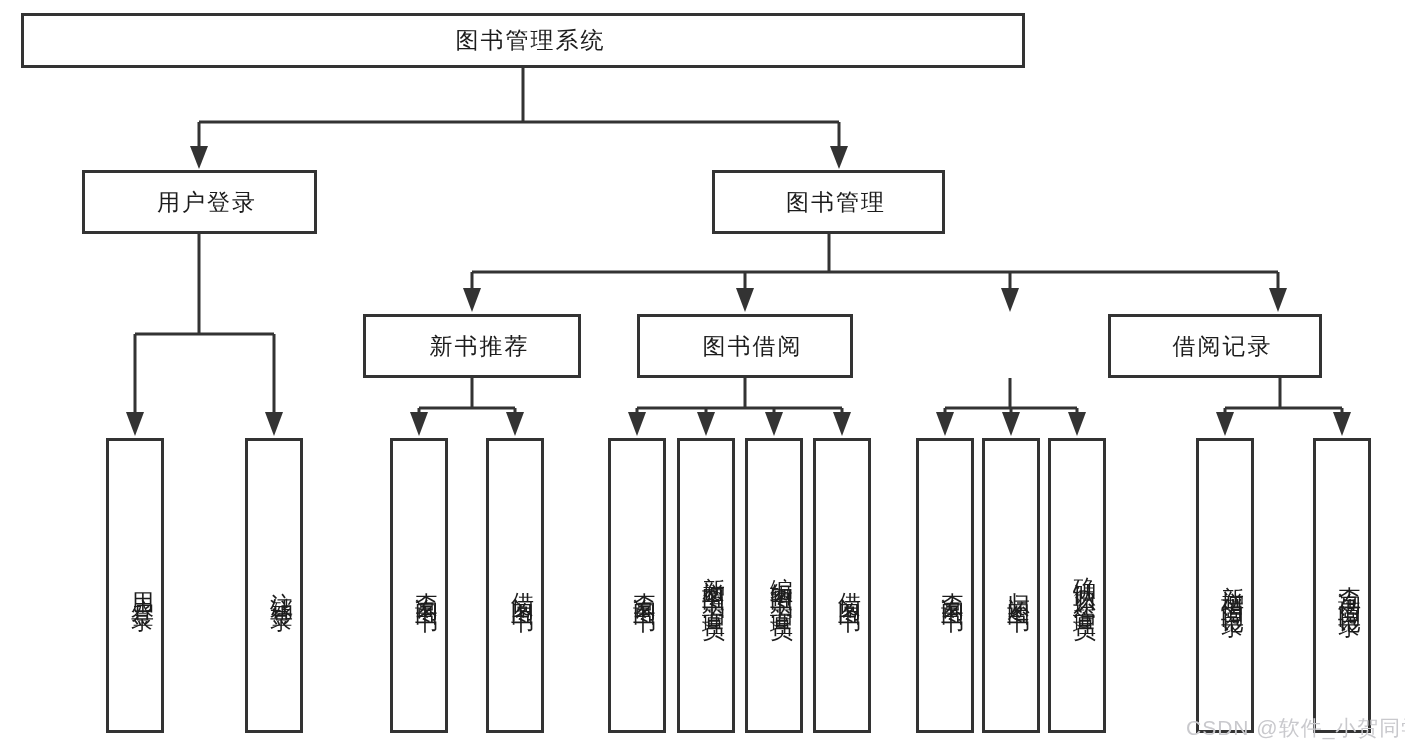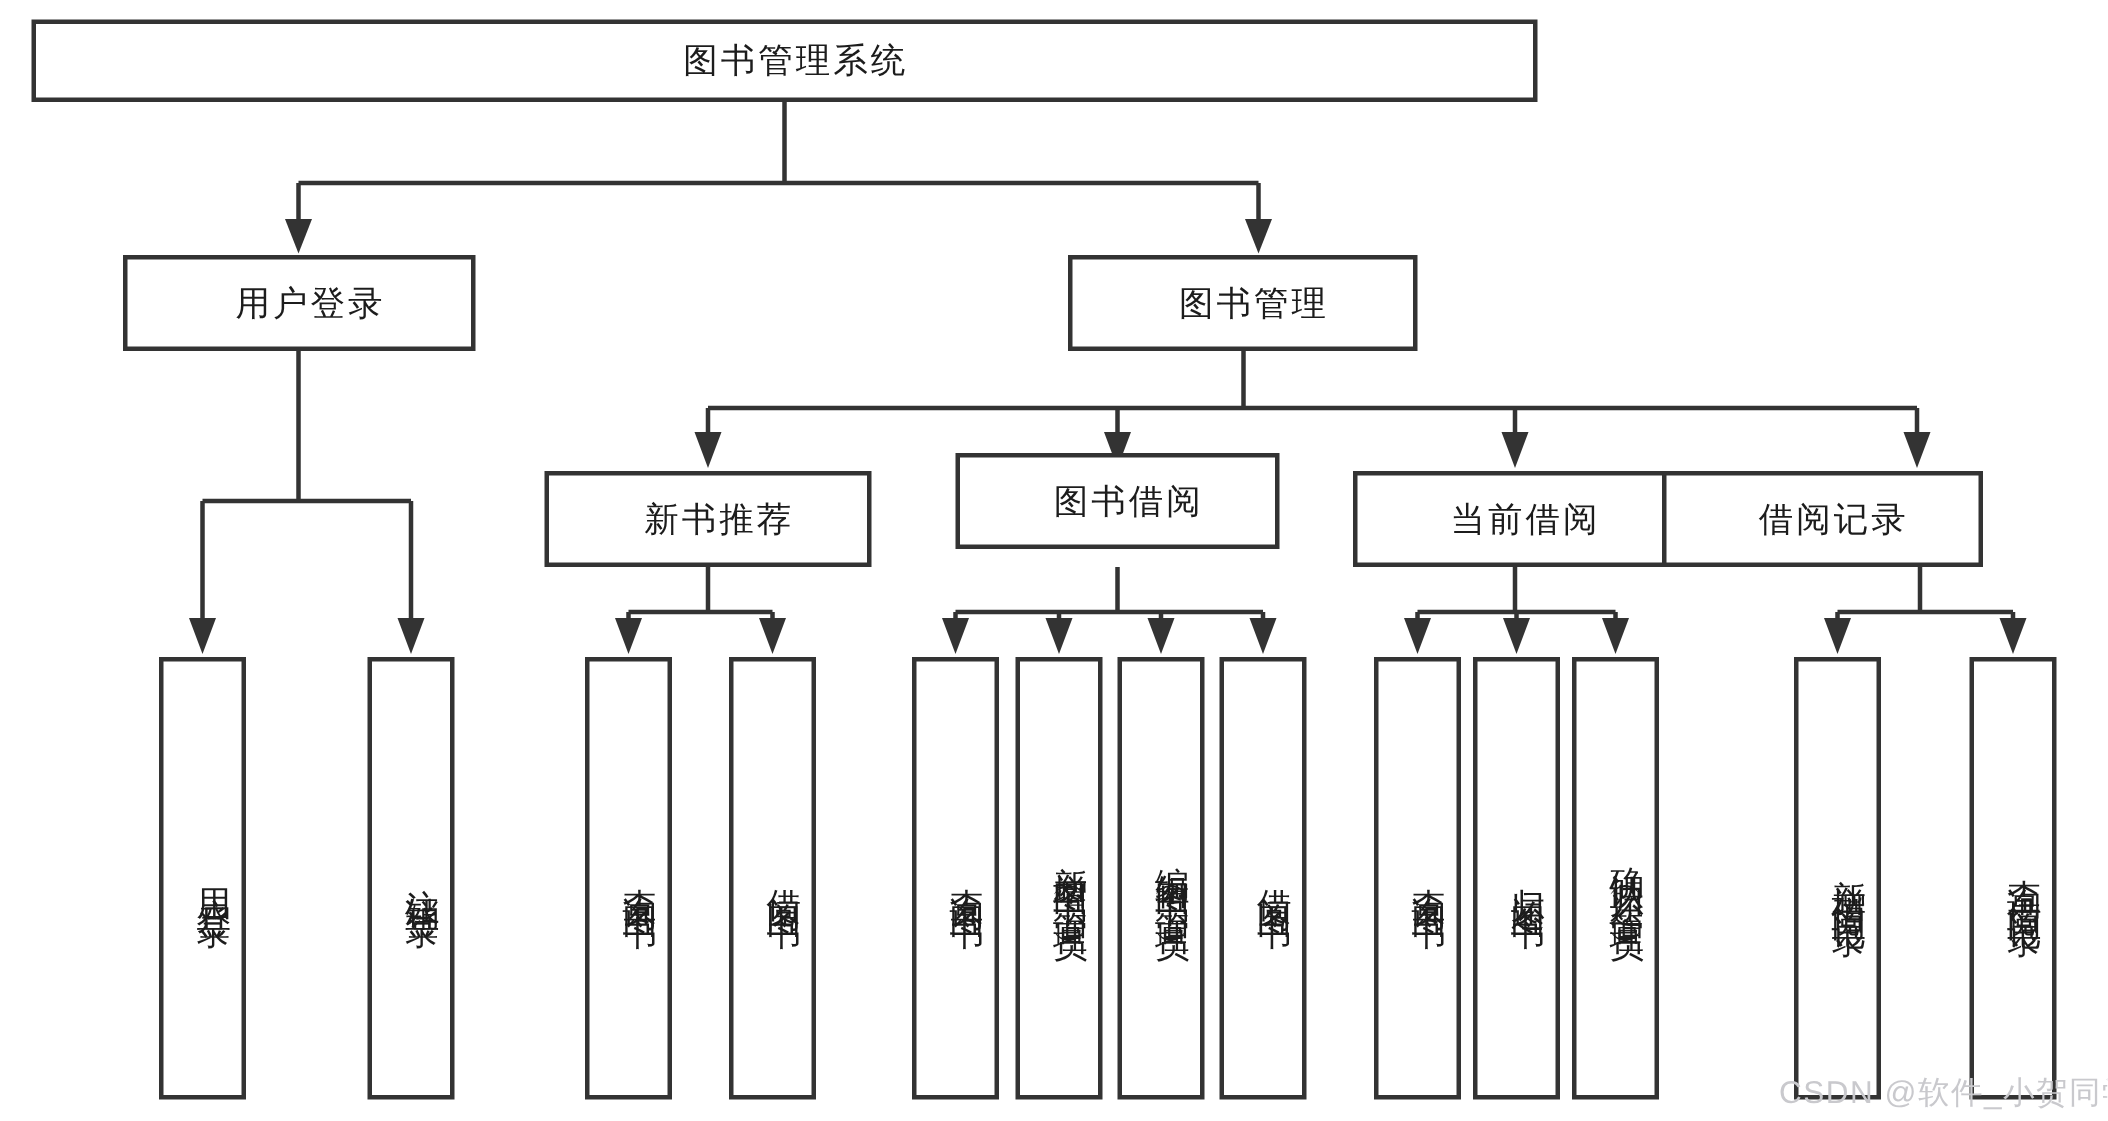--- a/index.html
+++ b/index.html
@@ -95,25 +95,22 @@
   <div class="box h" style="left:82px;top:170px;width:235px;height:64px">
     <span class="lbl">用户登录</span>
   </div>
   <div class="box h" style="left:712px;top:170px;width:233px;height:64px">
     <span class="lbl">图书管理</span>
   </div>
 
   <div class="box h" style="left:363px;top:314px;width:218px;height:64px">
     <span class="lbl">新书推荐</span>
   </div>
-  <div class="box h" style="left:637px;top:302px;width:216px;height:64px">
+  <div class="box h" style="left:637px;top:314px;width:216px;height:64px">
     <span class="lbl">图书借阅</span>
-  </div>
-  <div class="box h" style="left:902px;top:314px;width:215px;height:64px">
-    <span class="lbl">当前借阅</span>
   </div>
   <div class="box h" style="left:1108px;top:314px;width:214px;height:64px">
     <span class="lbl">借阅记录</span>
   </div>
 
   <div class="box v" style="left:106px">
     <span class="lbl">用户登录</span>
   </div>
   <div class="box v" style="left:245px">
     <span class="lbl">注销登录</span>

